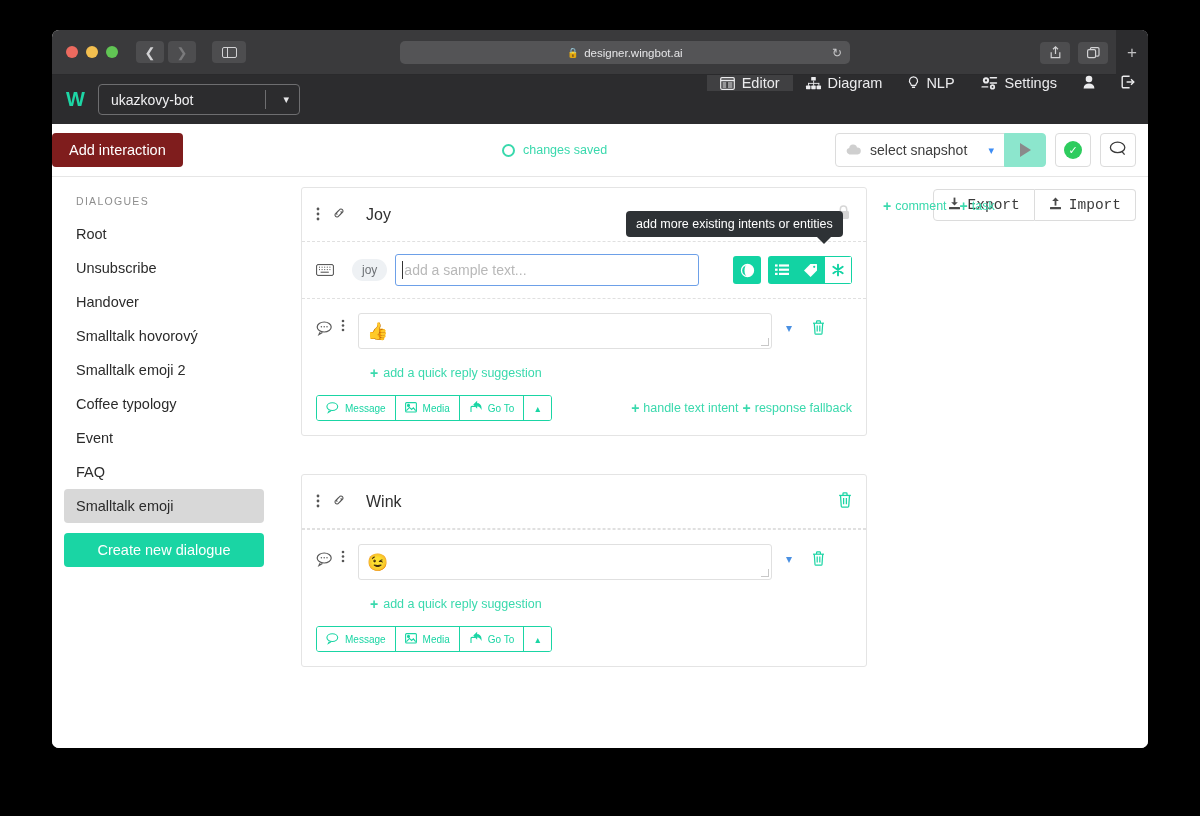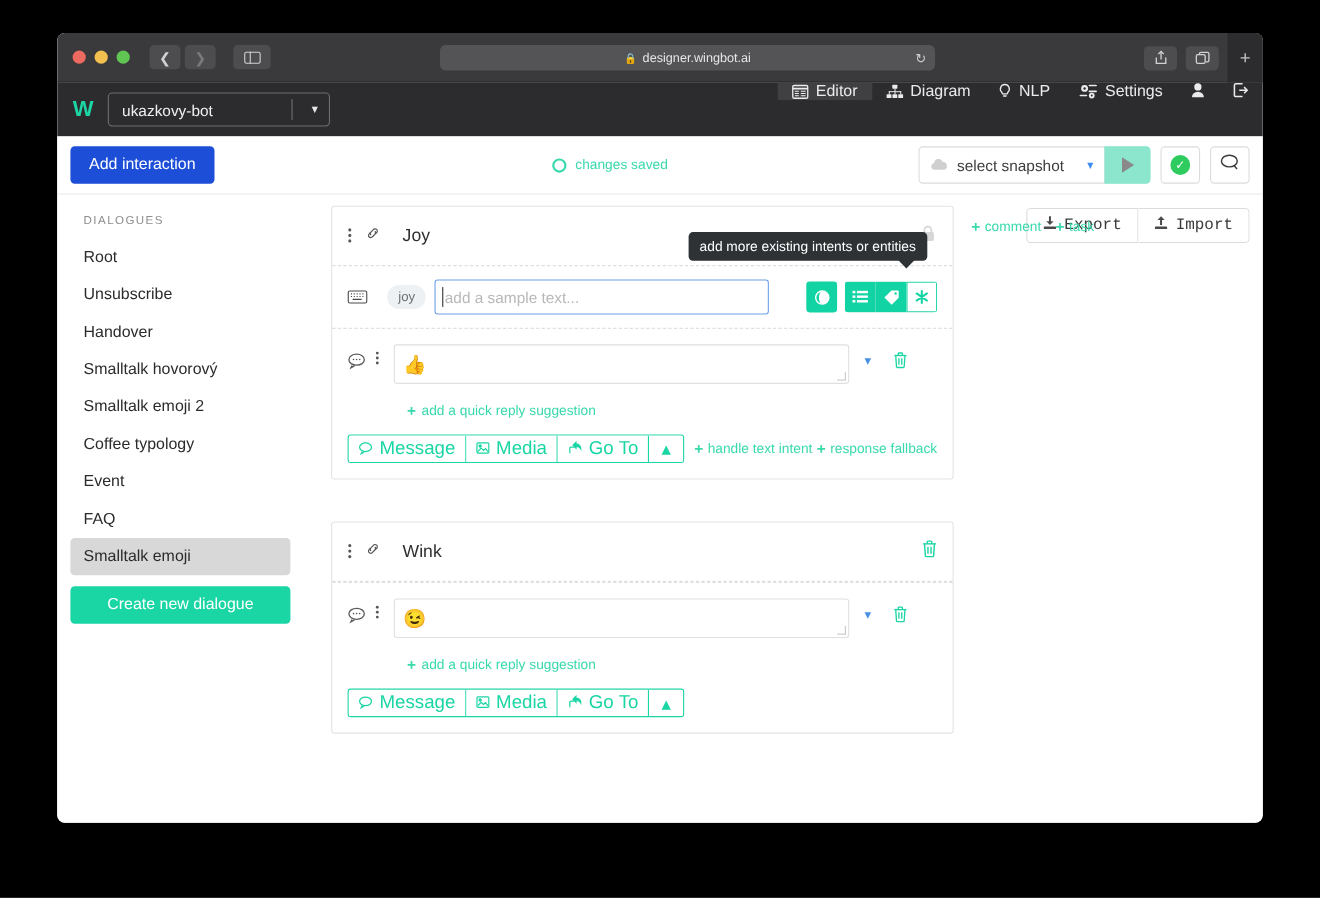--- a/index.html
+++ b/index.html
@@ -119,22 +119,22 @@
 
   
   .toolbar {
     height: 53px;
     background: #fff;
     border-bottom: 1px solid #e6e6e6;
     display: flex; align-items: center;
     position: relative;
   }
   .btn-primary {
-    margin-left: 12px;
-    background: #1d4ed8; color: #fff;
+    margin-left: 0;
+    background: #7f1d1d; color: #fff;
     border: none; border-radius: 4px;
     height: 34px; padding: 0 17px;
     font-size: 14.5px;
     font-family: "Liberation Sans", sans-serif;
   }
   .saved {
     position: absolute; left: 450px;
     display: flex; align-items: center; gap: 8px;
     color: #3ad9ad; font-size: 12.5px;
   }
@@ -297,21 +297,21 @@
     color: #3ad9ad; font-size: 12.5px;
     display: flex; align-items: center; gap: 5px;
   }
   .plus { font-weight: bold; font-size: 14px; }
 
   .actions { display: flex; align-items: center; padding: 14px; position: relative; }
   .act-group { display: flex; border: 1px solid #1ad5a4; border-radius: 3px; overflow: hidden; }
   .act-btn {
     display:flex; align-items:center; gap:6px;
     height: 24px; padding: 0 9px;
-    color:#1ad5a4; font-size: 17px;
+    color:#1ad5a4; font-size: 10px;
     border-right: 1px solid #1ad5a4;
     background:#fff;
   }
   .act-btn:last-child { border-right:none; padding: 0 11px; }
   .act-links { position: absolute; right: 14px; display:flex; gap: 4px; }
   .act-link { color:#3ad9ad; font-size:12.5px; display:flex; align-items:center; gap:4px; }
 
   .side-links { position: absolute; left: 607px; top: 21px; display:flex; gap: 13px; }
   .side-link { color:#3ad9ad; font-size:12.5px; display:flex; align-items:center; gap:4px; }
 

